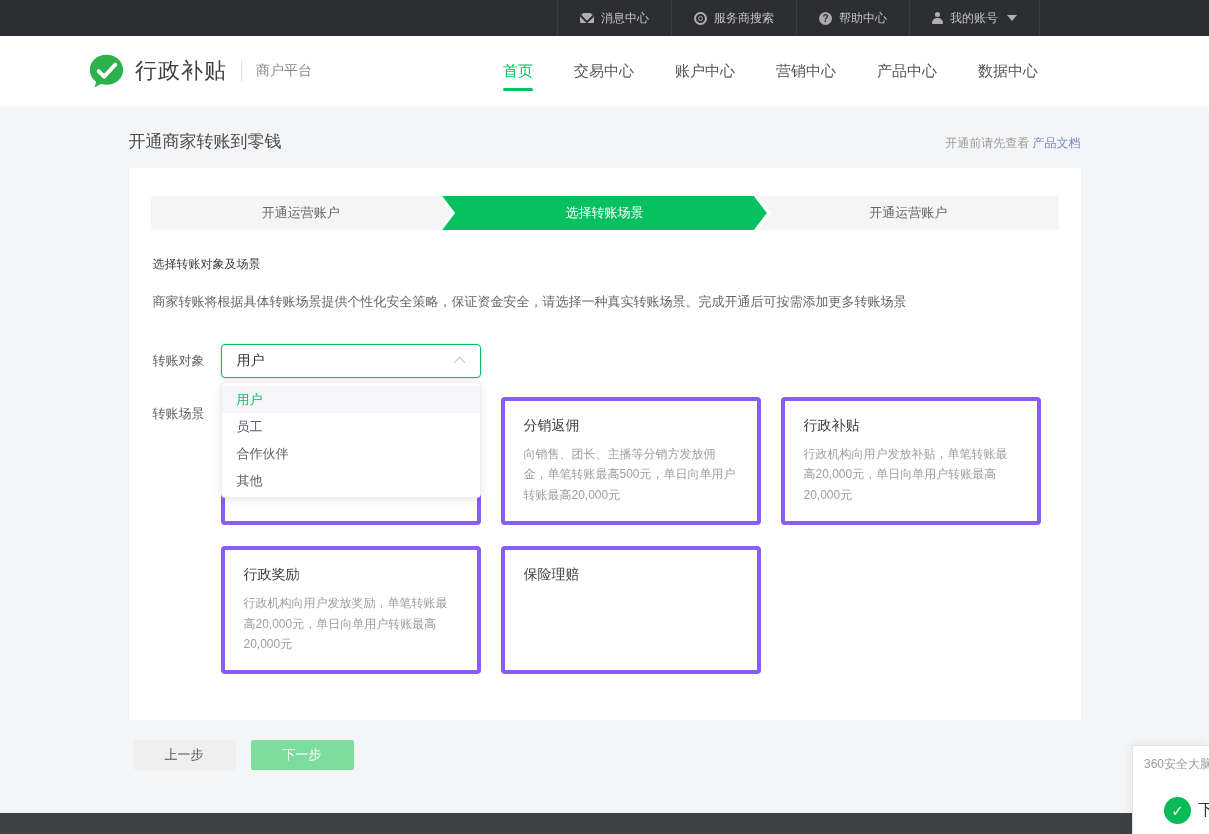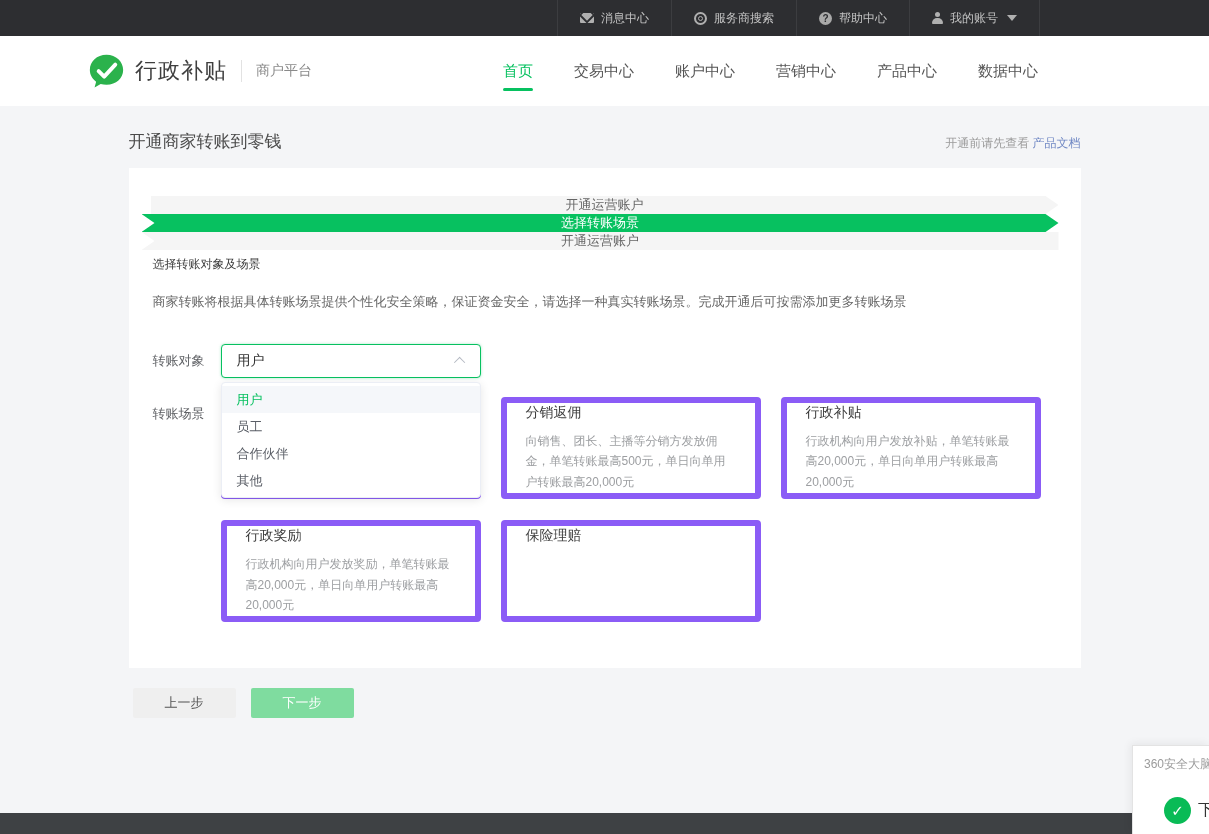--- a/index.html
+++ b/index.html
@@ -39,21 +39,21 @@
   .main { position:relative; height:707px; }
   .content { margin:0 auto; width:952px; padding-top:24px; }
   .page-head { display:flex; align-items:baseline; justify-content:space-between; margin-bottom:15px; }
   .page-title { font-size:17px; color:#4a4a4a; font-weight:normal; }
   .doc-note { font-size:12px; color:#9b9b9b; }
   .doc-link { color:#7088c4; cursor:pointer; text-decoration:none; }
 
   .panel { background:#fff; padding:28px 22px 46px; position:relative; }
 
   
-  .steps { display:flex; height:34px;flex-direction:column; }
+  .steps { display:flex; height:34px; }
   .step { flex:1; display:flex; align-items:center; justify-content:center; font-size:13px; color:#666; background:#f5f5f5; position:relative; }
   .step.s1 { clip-path:polygon(0 0, calc(100% - 13px) 0, 100% 50%, calc(100% - 13px) 100%, 0 100%); }
   .step.s2 { background:#07C160; color:#fff; margin-left:-9px; flex:1.08;
              clip-path:polygon(0 0, calc(100% - 13px) 0, 100% 50%, calc(100% - 13px) 100%, 0 100%, 13px 50%); }
   .step.s3 { margin-left:-9px; clip-path:polygon(0 0, 100% 0, 100% 100%, 0 100%, 13px 50%); }
 
   .section-title { font-size:12px; font-weight:normal; color:#3c3c3c; margin:26px 0 0 2px; }
   .section-desc { font-size:13px; color:#666; margin:20px 0 0 2px; }
 
   
@@ -68,21 +68,21 @@
                 display:flex; align-items:center; padding:0 15px; font-size:14px; color:#333;
                 box-shadow:0 0 3px rgba(7,193,96,.35); cursor:pointer; }
   .chevron-up { margin-left:auto; width:8px; height:8px; border-left:1px solid #b4b9c2; border-top:1px solid #b4b9c2; transform:rotate(45deg) translateY(2px); }
   .dropdown { position:absolute; top:38px; left:0; width:260px; background:#fff; border:1px solid #ebeef5;
               border-radius:4px; box-shadow:0 2px 10px rgba(0,0,0,.1); z-index:20; padding:3px 0; }
   .dropdown-item { height:27px; display:flex; align-items:center; padding:0 15px; font-size:13px; color:#5a5e66; cursor:pointer; }
   .dropdown-item.selected { color:#07C160; background:#f5f7fa; }
 
   
   .scene-grid { display:grid; grid-template-columns:repeat(3,260px); gap:21px 20px; }
-  .scene-card { border:6px solid #8b5cf6; border-radius:4px; background:#fff; padding:1px 19px; cursor:pointer; }
+  .scene-card { border:4px solid #8b5cf6; border-radius:4px; background:#fff; padding:16px 19px; cursor:pointer; }
   .scene-title { font-size:14px; color:#3c3c3c; }
   .scene-desc { font-size:12px; color:#9c9ea1; line-height:1.7; margin-top:9px; }
 
   
   .actions { display:flex; gap:15px; margin:20px 0 0 4px; }
   .btn { width:103px; height:30px; border:none; border-radius:2px; font-size:13px; cursor:pointer;
          font-family:inherit; }
   .btn-prev { background:#efefef; color:#555; }
   .btn-next { background:#7fdc9f; color:#fff; }
 

